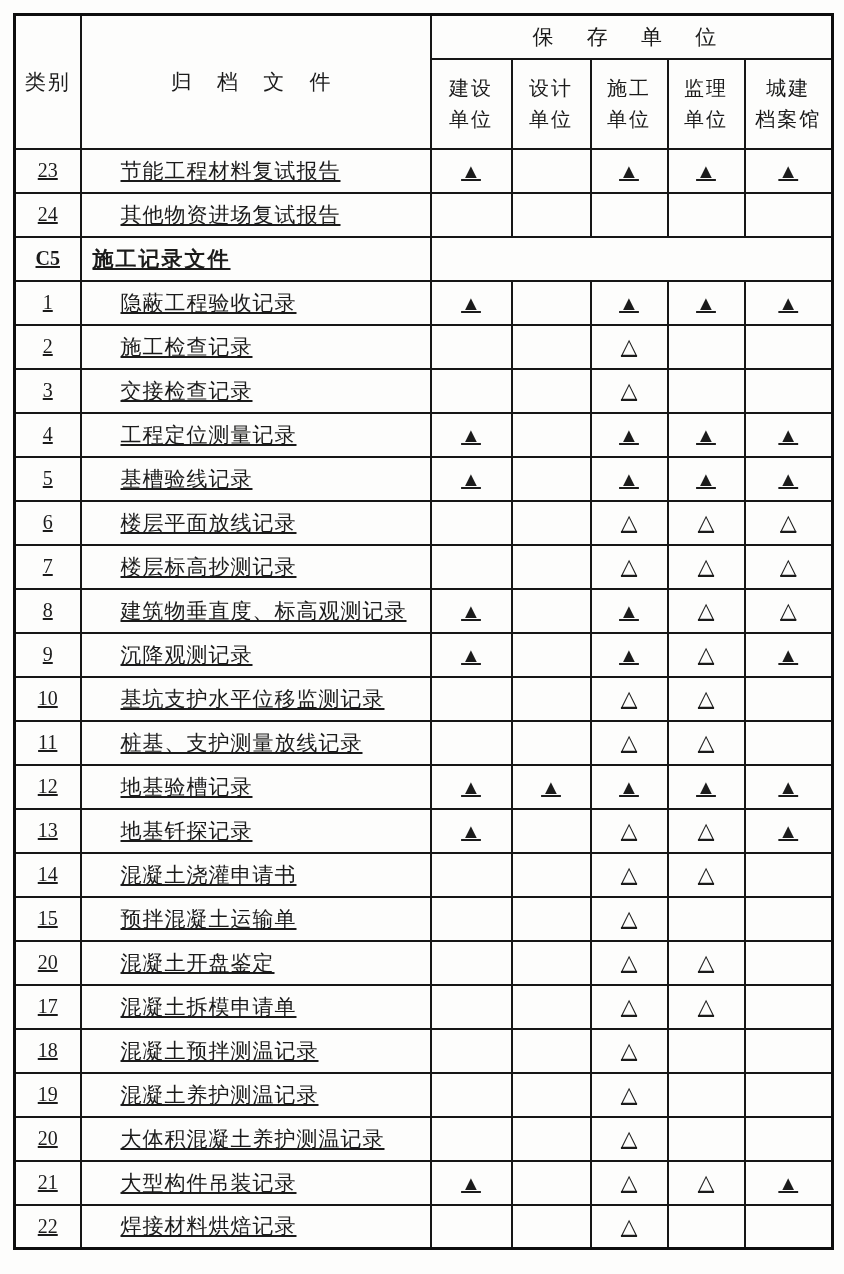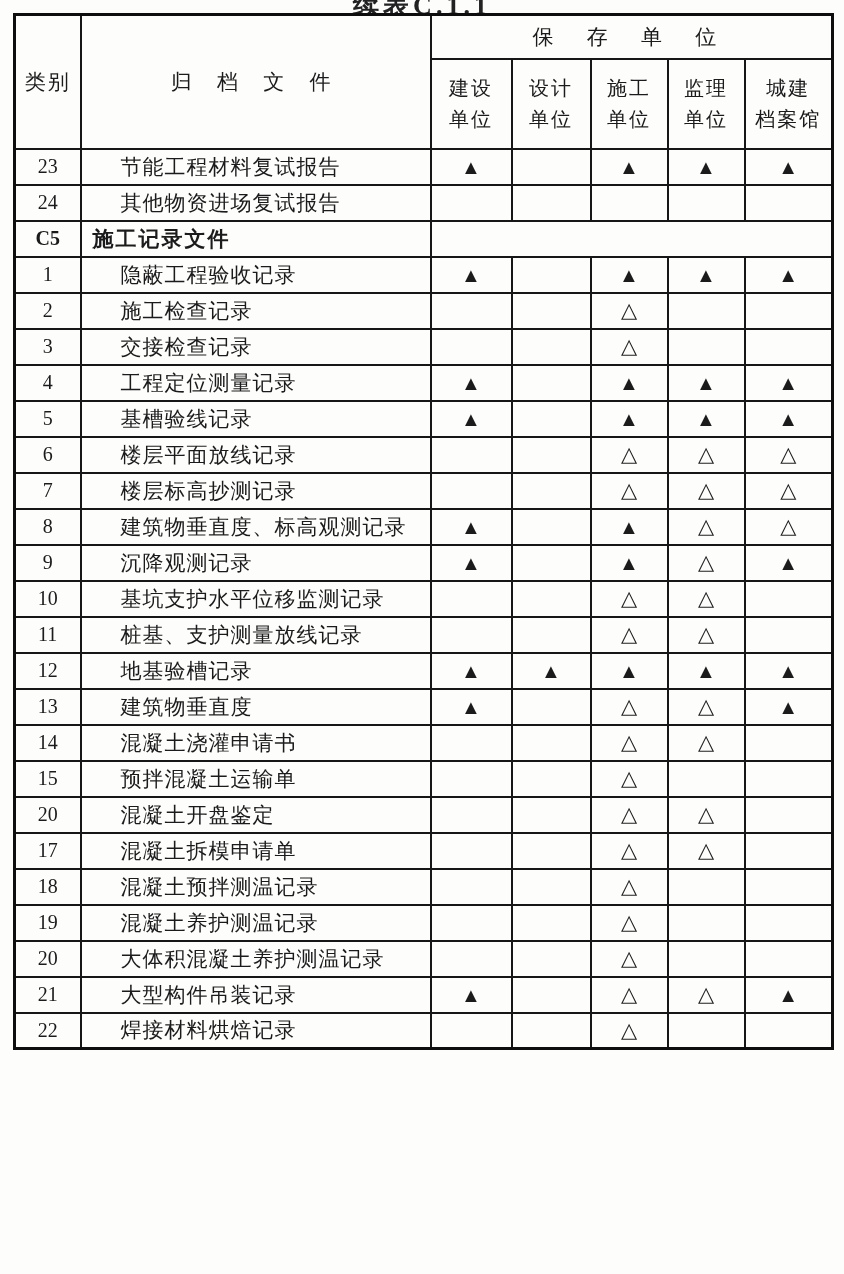--- a/index.html
+++ b/index.html
@@ -42,21 +42,21 @@
   table.archive { border: 3px solid #0e0e0e; }
   th, td {
     padding: 0;
     vertical-align: middle;
     text-align: center;
     font-weight: normal;
     overflow: hidden;
   }
   .hrow1 { height: 44px; }
   .hrow2 { height: 90px; }
-  tbody tr { height: 36px; }
+  tbody tr { height: 44px; text-decoration: underline; }
   .h-cat { font-size: 21px; letter-spacing: 2px; margin-top: 20px; }
   .h-doc { font-size: 21px; letter-spacing: 10px; }
   .h-group { font-size: 21px; letter-spacing: 14px; }
   .h-unit { font-size: 20px; line-height: 1.55; letter-spacing: 2px; }
   td.num { font-size: 20px; }
   td.num.sec { font-weight: bold; border-radius: 7px; }
   td.doc {
     text-align: left;
     padding-left: 39px;
     font-size: 21px;
@@ -70,23 +70,20 @@
     letter-spacing: 2px;
   }
   td.mark { font-size: 20px; line-height: 1; }
   td.mark.hollow { font-size: 21px; }
 </style>
 </head>
 <body>
 
 <div class="page">
 
-  <div class="title-clip">
-    <span>续表C.1.1</span>
-  </div>
 
   <table class="archive">
     <colgroup>
       <col style="width:66px">
       <col style="width:350px">
       <col style="width:81px">
       <col style="width:79px">
       <col style="width:77px">
       <col style="width:77px">
       <col style="width:88px">
@@ -247,21 +244,21 @@
           <td class="num">12</td>
           <td class="doc">地基验槽记录</td>
           <td class="mark">▲</td>
           <td class="mark">▲</td>
           <td class="mark">▲</td>
           <td class="mark">▲</td>
           <td class="mark">▲</td>
         </tr>
         <tr>
           <td class="num">13</td>
-          <td class="doc">建筑物垂直度</td>
+          <td class="doc">地基钎探记录</td>
           <td class="mark">▲</td>
           <td class="mark"></td>
           <td class="mark hollow">△</td>
           <td class="mark hollow">△</td>
           <td class="mark">▲</td>
         </tr>
         <tr>
           <td class="num">14</td>
           <td class="doc">混凝土浇灌申请书</td>
           <td class="mark"></td>

